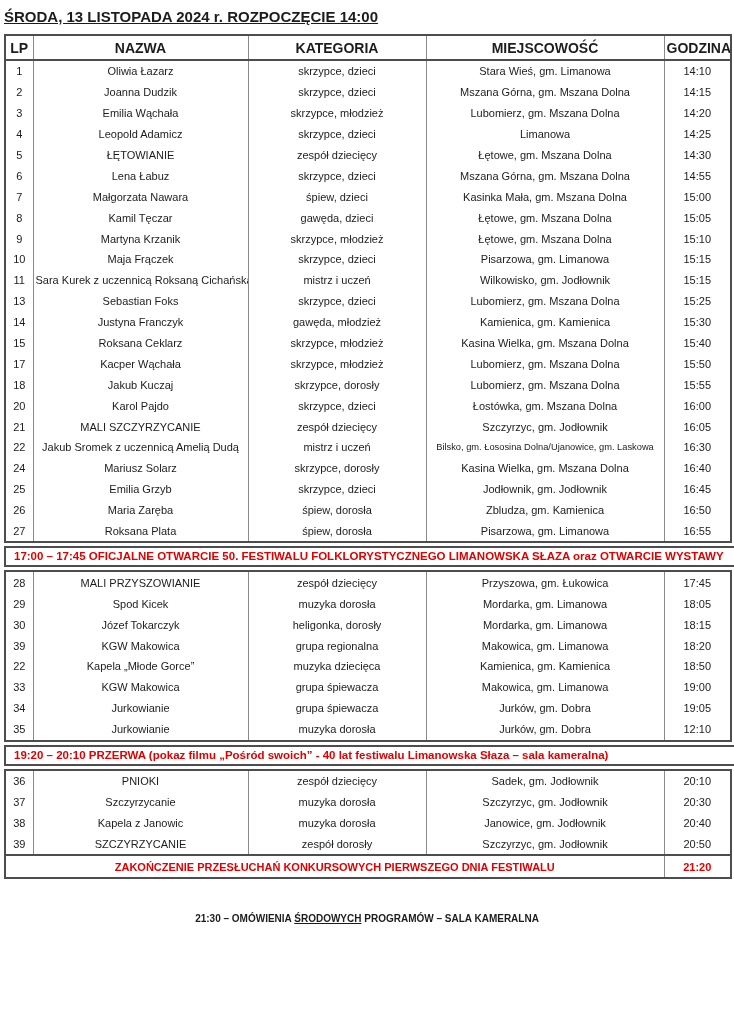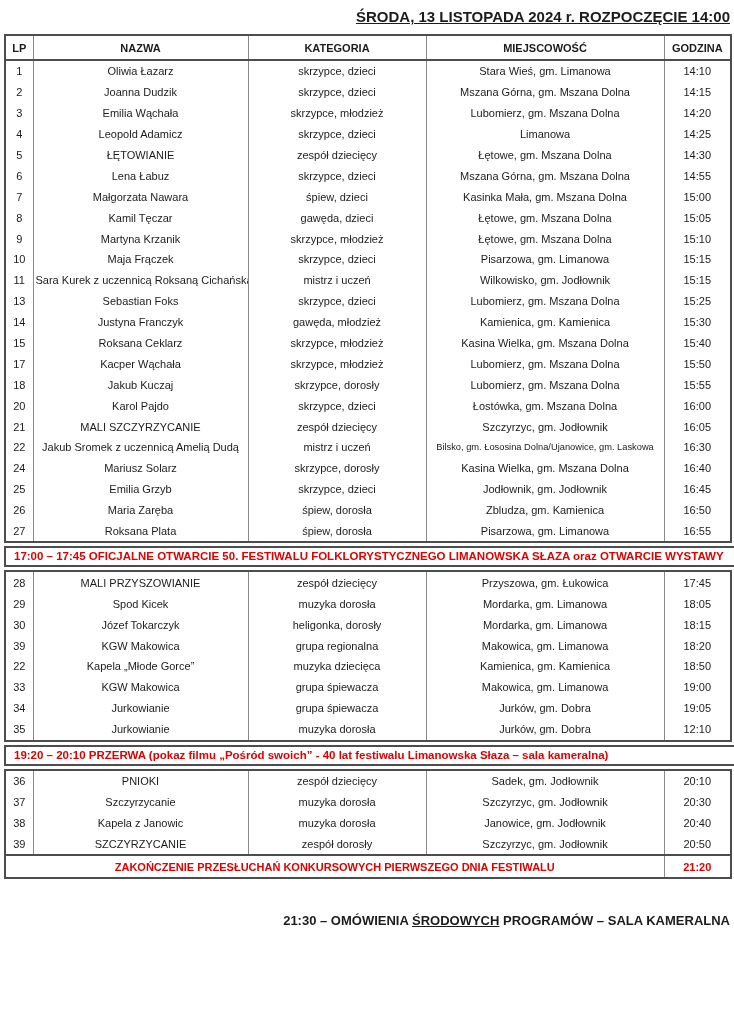--- a/index.html
+++ b/index.html
@@ -5,21 +5,21 @@
   html,body { margin:0; padding:0; background:#ffffff; }
   body {
     width:734px; height:1024px;
     font-family:"Liberation Sans", sans-serif;
     color:#1c1c1c;
     -webkit-font-smoothing:antialiased;
   }
   .page { padding:5px 4px 0 4px; }
 
   .title {
-    font-size:15px; font-weight:bold; text-align:right;
+    font-size:15px; font-weight:bold; text-align:left;
     text-decoration:underline;
     margin:3px 0 9px 0;
   }
 
   table.block {
     border-collapse:collapse; table-layout:fixed;
     width:726px; margin:0 auto;
     border:2px solid #4d4d4d;
   }
   col.c-lp    { width:28px; }
@@ -30,43 +30,43 @@
 
   th, td {
     border-left:1px solid #8a8a8a;
     text-align:center; vertical-align:middle;
     overflow:hidden; white-space:nowrap;
     padding:0 2px;
   }
   th:first-child, td:first-child { border-left:none; }
 
   thead th {
-    font-size:11px; font-weight:bold; height:23px;
+    font-size:14px; font-weight:bold; height:23px;
     border-bottom:2px solid #4d4d4d;
   }
   tbody td { font-size:11px; height:20.9px; }
   td.small { font-size:9.3px; }
 
   tr.closing td {
     border-top:2px solid #4d4d4d;
     color:#e00000; font-weight:bold;
   }
 
   .divider {
     width:722px; margin:3px auto;
     border:2px solid #4d4d4d;
     color:#e00000; font-weight:bold;
     font-size:11.5px; text-align:left;
     padding:2px 0 3px 8px;
   }
 
   .footer {
     margin-top:34px;
-    text-align:right;
-    font-size:13px; font-weight:bold;
+    text-align:center;
+    font-size:10px; font-weight:bold;
   }
   .footer .u { text-decoration:underline; }
 </style>
 </head>
 <body>
 
 <div class="page">
 
   <div class="title">ŚRODA, 13 LISTOPADA 2024 r. ROZPOCZĘCIE 14:00</div>
 

